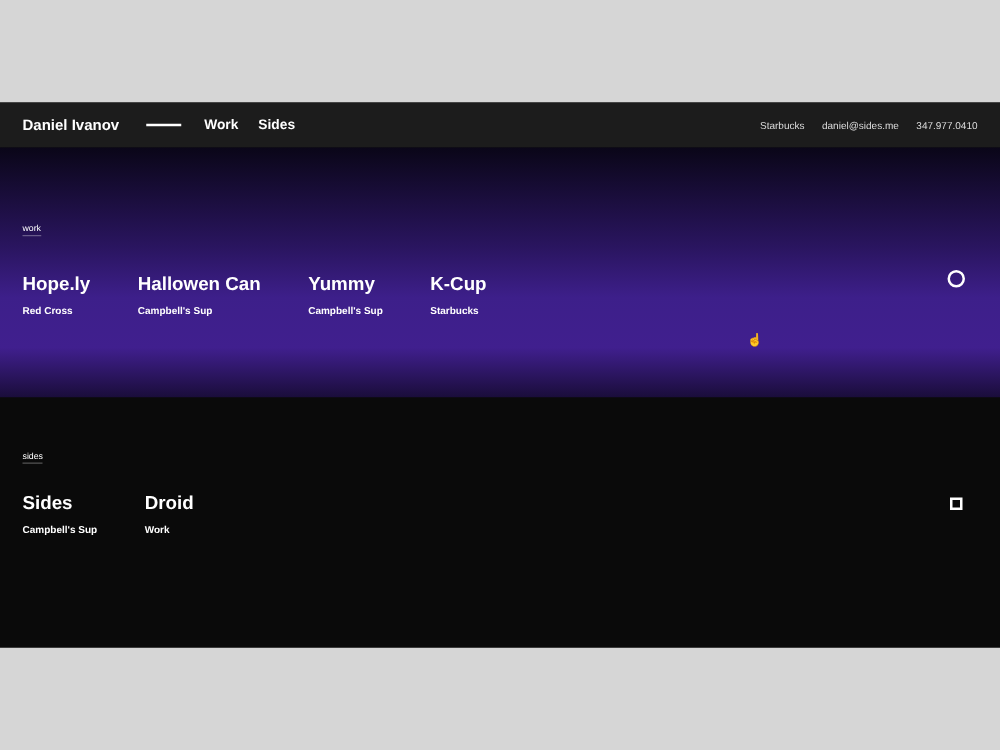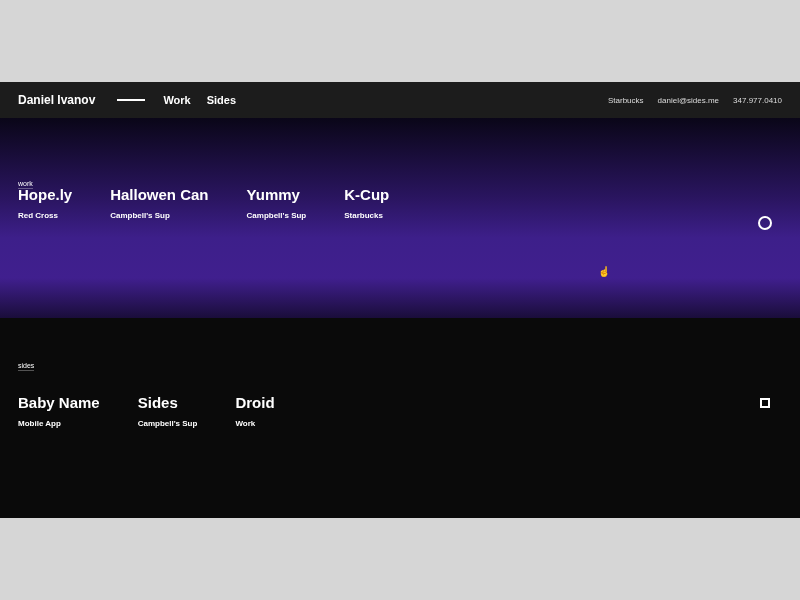--- a/index.html
+++ b/index.html
@@ -79,21 +79,21 @@
   position: absolute;
   left: 0;
   bottom: -2px;
   width: 100%;
   height: 1px;
   background: rgba(255,255,255,0.3);
 }
 .items {
   display: flex;
   gap: 38px;
-  padding-top: 68px;
+  padding-top: 101px;
 }
 .sides .items { padding-top: 76px; }
 .item {
   cursor: pointer;
   color: #fff;
 }
 .item-title {
   font-size: 15px;
   font-weight: 700;
   margin-bottom: 8px;
@@ -169,24 +169,20 @@
       </div>
     </div>
     <div class="shape-circle"></div>
     <div class="cursor-pointer">☝</div>
   </div>
 
   <div class="section section-sides sides">
     <div class="section-label">sides</div>
     <div class="items">
       <div class="item">
-        <div class="item-title">Baby Name</div>
-        <div class="item-sub">Mobile App</div>
-      </div>
-      <div class="item">
         <div class="item-title">Sides</div>
         <div class="item-sub">Campbell's Sup</div>
       </div>
       <div class="item">
         <div class="item-title">Droid</div>
         <div class="item-sub">Work</div>
       </div>
     </div>
     <div class="shape-square"></div>
   </div>

